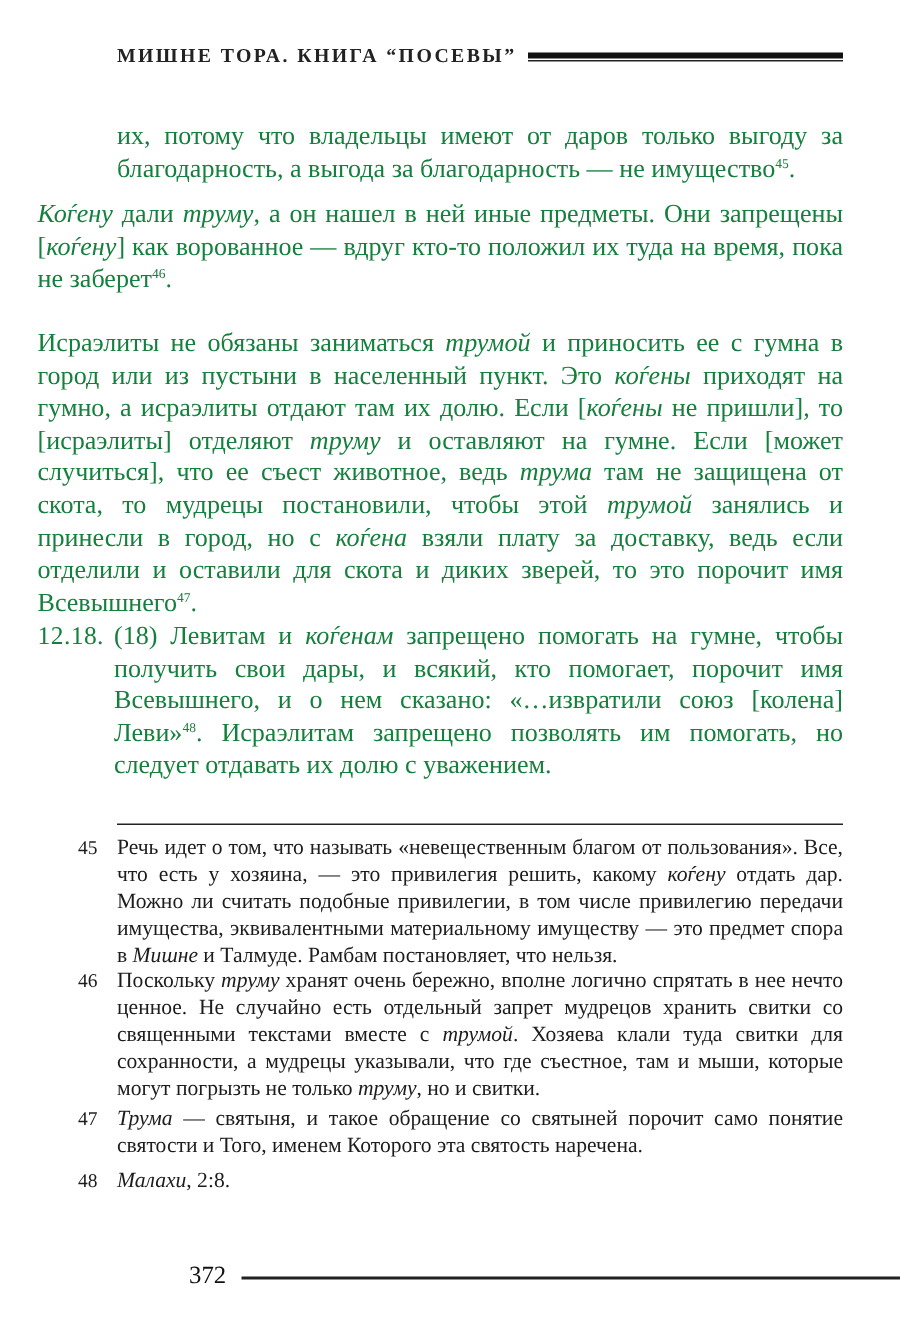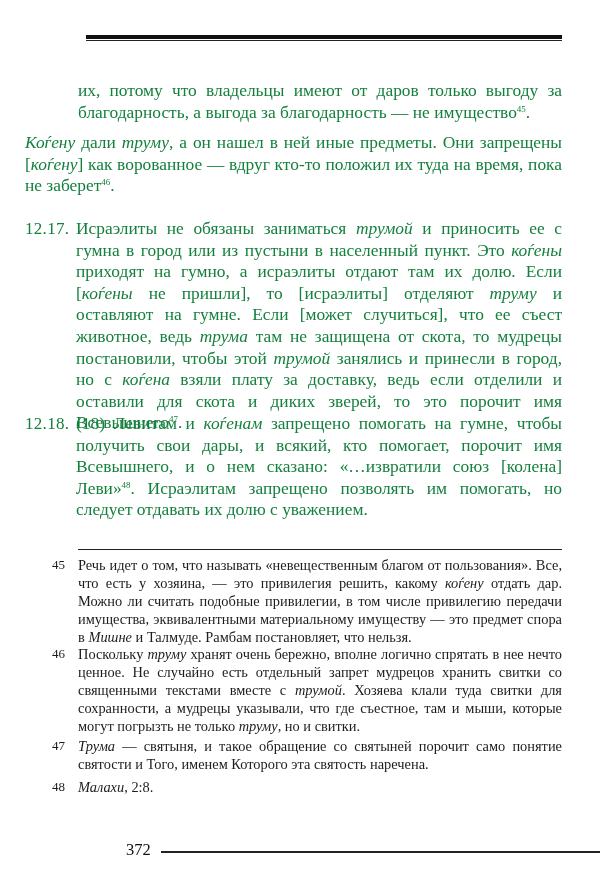--- a/index.html
+++ b/index.html
@@ -50,34 +50,34 @@
   .fn .ftxt { flex: 1; }
 
   .footer { position: absolute; left: 78px; top: 840px; width: 484px; display: flex; align-items: center; margin-left: 48px; }
   .page-num { font-family: "Liberation Serif", serif; font-size: 16.5px; color: #111; }
   .footer-rule { flex: 1; height: 1.4px; background: #222; margin-left: 10px; position: relative; top: 2px; }
 </style>
 </head>
 <body>
 
 <div class="header">
+  <span class="header-title">Мишне Тора. Книга “Посевы”</span>
   <span class="header-rule">
     <span class="thick"></span>
     <span class="thin"></span>
   </span>
 </div>
 
 <div class="cont body-text"><span>их, потому что владельцы имеют от даров только выгоду за благодарность, а выгода за благодарность — не имущество</span><sup>45</sup><span>.</span></div>
 
 <div class="para body-text" style="top:132px">
   <span class="txt"><i>Коѓену</i><span> дали </span><i>труму</i><span>, а он нашел в ней иные предметы. Они запрещены [</span><i>коѓену</i><span>] как ворованное — вдруг кто-то положил их туда на время, пока не заберет</span><sup>46</sup><span>.</span></span>
 </div>
 
 <div class="para body-text" style="top:218px">
-  <span class="num">12.17.</span>
   <span class="txt"><span>Исраэлиты не обязаны заниматься </span><i>трумой</i><span> и приносить ее с гумна в город или из пустыни в населенный пункт. Это </span><i>коѓены</i><span> приходят на гумно, а исраэлиты отдают там их долю. Если [</span><i>коѓены</i><span> не пришли], то [исраэлиты] отделяют </span><i>труму</i><span> и оставляют на гумне. Если [может случиться], что ее съест животное, ведь </span><i>трума</i><span> там не защищена от скота, то мудрецы постановили, чтобы этой </span><i>трумой</i><span> занялись и принесли в город, но с </span><i>коѓена</i><span> взяли плату за доставку, ведь если отделили и оставили для скота и диких зверей, то это порочит имя Всевышнего</span><sup>47</sup><span>.</span></span>
 </div>
 
 <div class="para body-text" style="top:413px">
   <span class="num">12.18.</span>
   <span class="txt"><span>(18) Левитам и </span><i>коѓенам</i><span> запрещено помогать на гумне, чтобы получить свои дары, и всякий, кто помогает, порочит имя Всевышнего, и о нем сказано: «…извратили союз [колена] Леви»</span><sup>48</sup><span>. Исраэлитам запрещено позволять им помогать, но следует отдавать их долю с уважением.</span></span>
 </div>
 
 <div class="fn-rule"></div>
 

